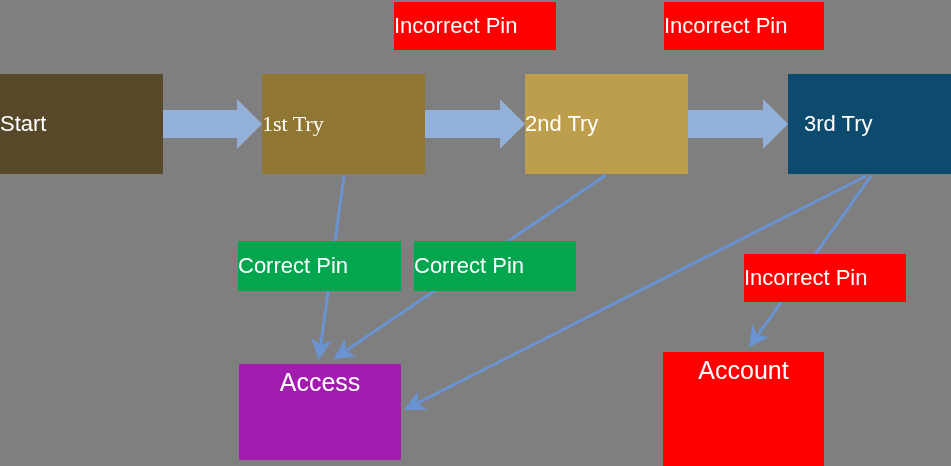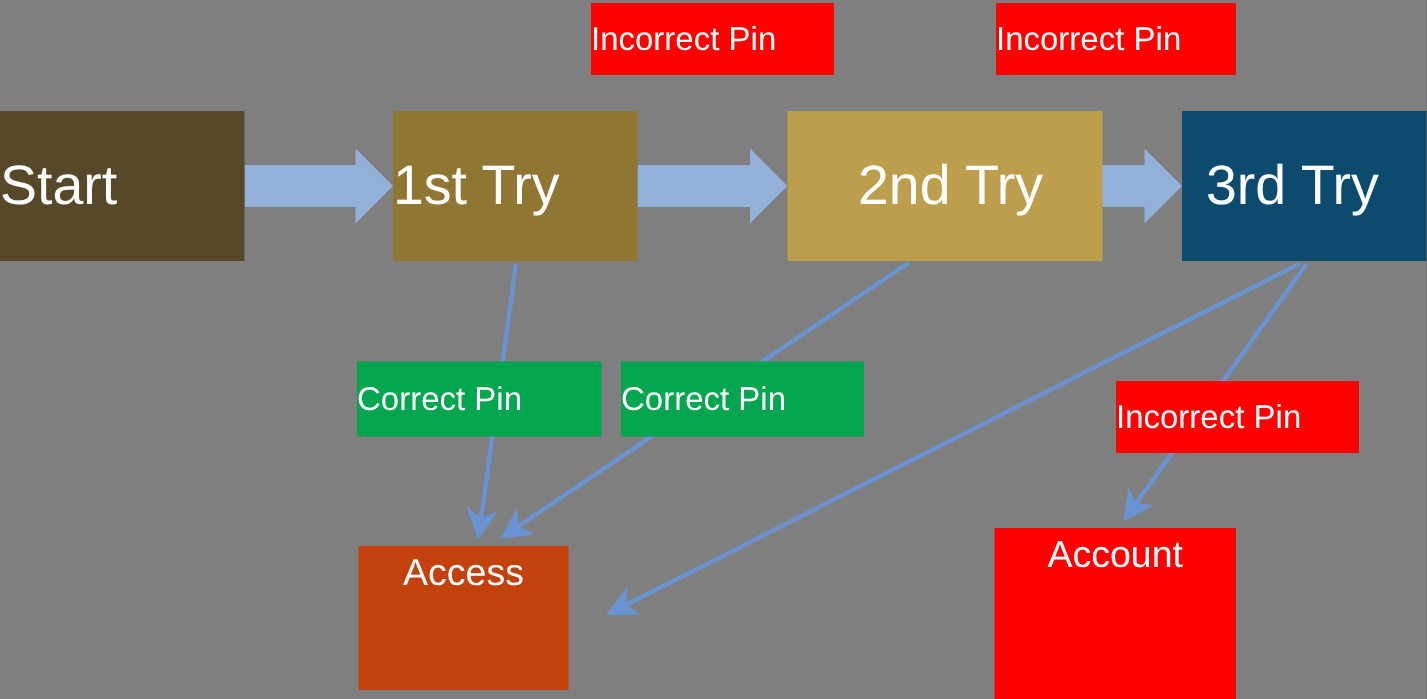--- a/index.html
+++ b/index.html
@@ -5,33 +5,33 @@
   html,body{margin:0;padding:0;}
   body{font-family:"Liberation Sans",sans-serif;background:#555;}
   #stage{
     position:relative;width:951px;height:466px;overflow:hidden;
     background:#7f7f7f;
   }
   .node{
     position:absolute;display:flex;align-items:center;
     color:#ffffff;text-align:center;z-index:2;
   }
-  .big{font-size:37px;}
+  .big{font-size:22px;}
   .lbl{font-size:22px;}
   .two-line{font-size:25px;line-height:37px;flex-direction:column;}
   .start   {left:0px;  top:74px; width:163px;height:100px;background:#57482a;}
-  .try1    {left:262px;top:74px; width:163px;height:100px;background:#8f7633;}
-  .try2    {left:525px;top:74px; width:163px;height:100px;background:#bd9e4d;padding-left:47px;}
+  .try1    {left:262px;top:74px; width:163px;height:100px;background:#8f7633;font-family:Liberation Serif, serif;}
+  .try2    {left:525px;top:74px; width:163px;height:100px;background:#bd9e4d;}
   .try3    {left:788px;top:74px; width:160px;height:100px;background:#0c4a6e;padding-left:16px;}
   .inc1    {left:394px;top:2px;  width:162px;height:48px; background:#ff0000;}
   .inc2    {left:664px;top:2px;  width:160px;height:48px; background:#ff0000;}
   .inc3    {left:744px;top:254px;width:162px;height:48px; background:#ff0000;}
   .cor1    {left:238px;top:241px;width:163px;height:50px; background:#03a64e;}
   .cor2    {left:414px;top:241px;width:162px;height:50px; background:#03a64e;}
-  .access  {left:239px;top:364px;width:140px;height:96px; background:#c2410c;}
+  .access  {left:239px;top:364px;width:162px;height:96px; background:#a21caf;}
   .blocked {left:663px;top:352px;width:161px;height:126px; background:#ff0000;}
   #arrow-layer{position:absolute;left:0;top:0;z-index:1;}
 </style>
 </head>
 <body>
 
 <div id="stage">
 
   <svg id="arrow-layer" width="951" height="466" viewBox="0 0 951 466">
     <defs>

